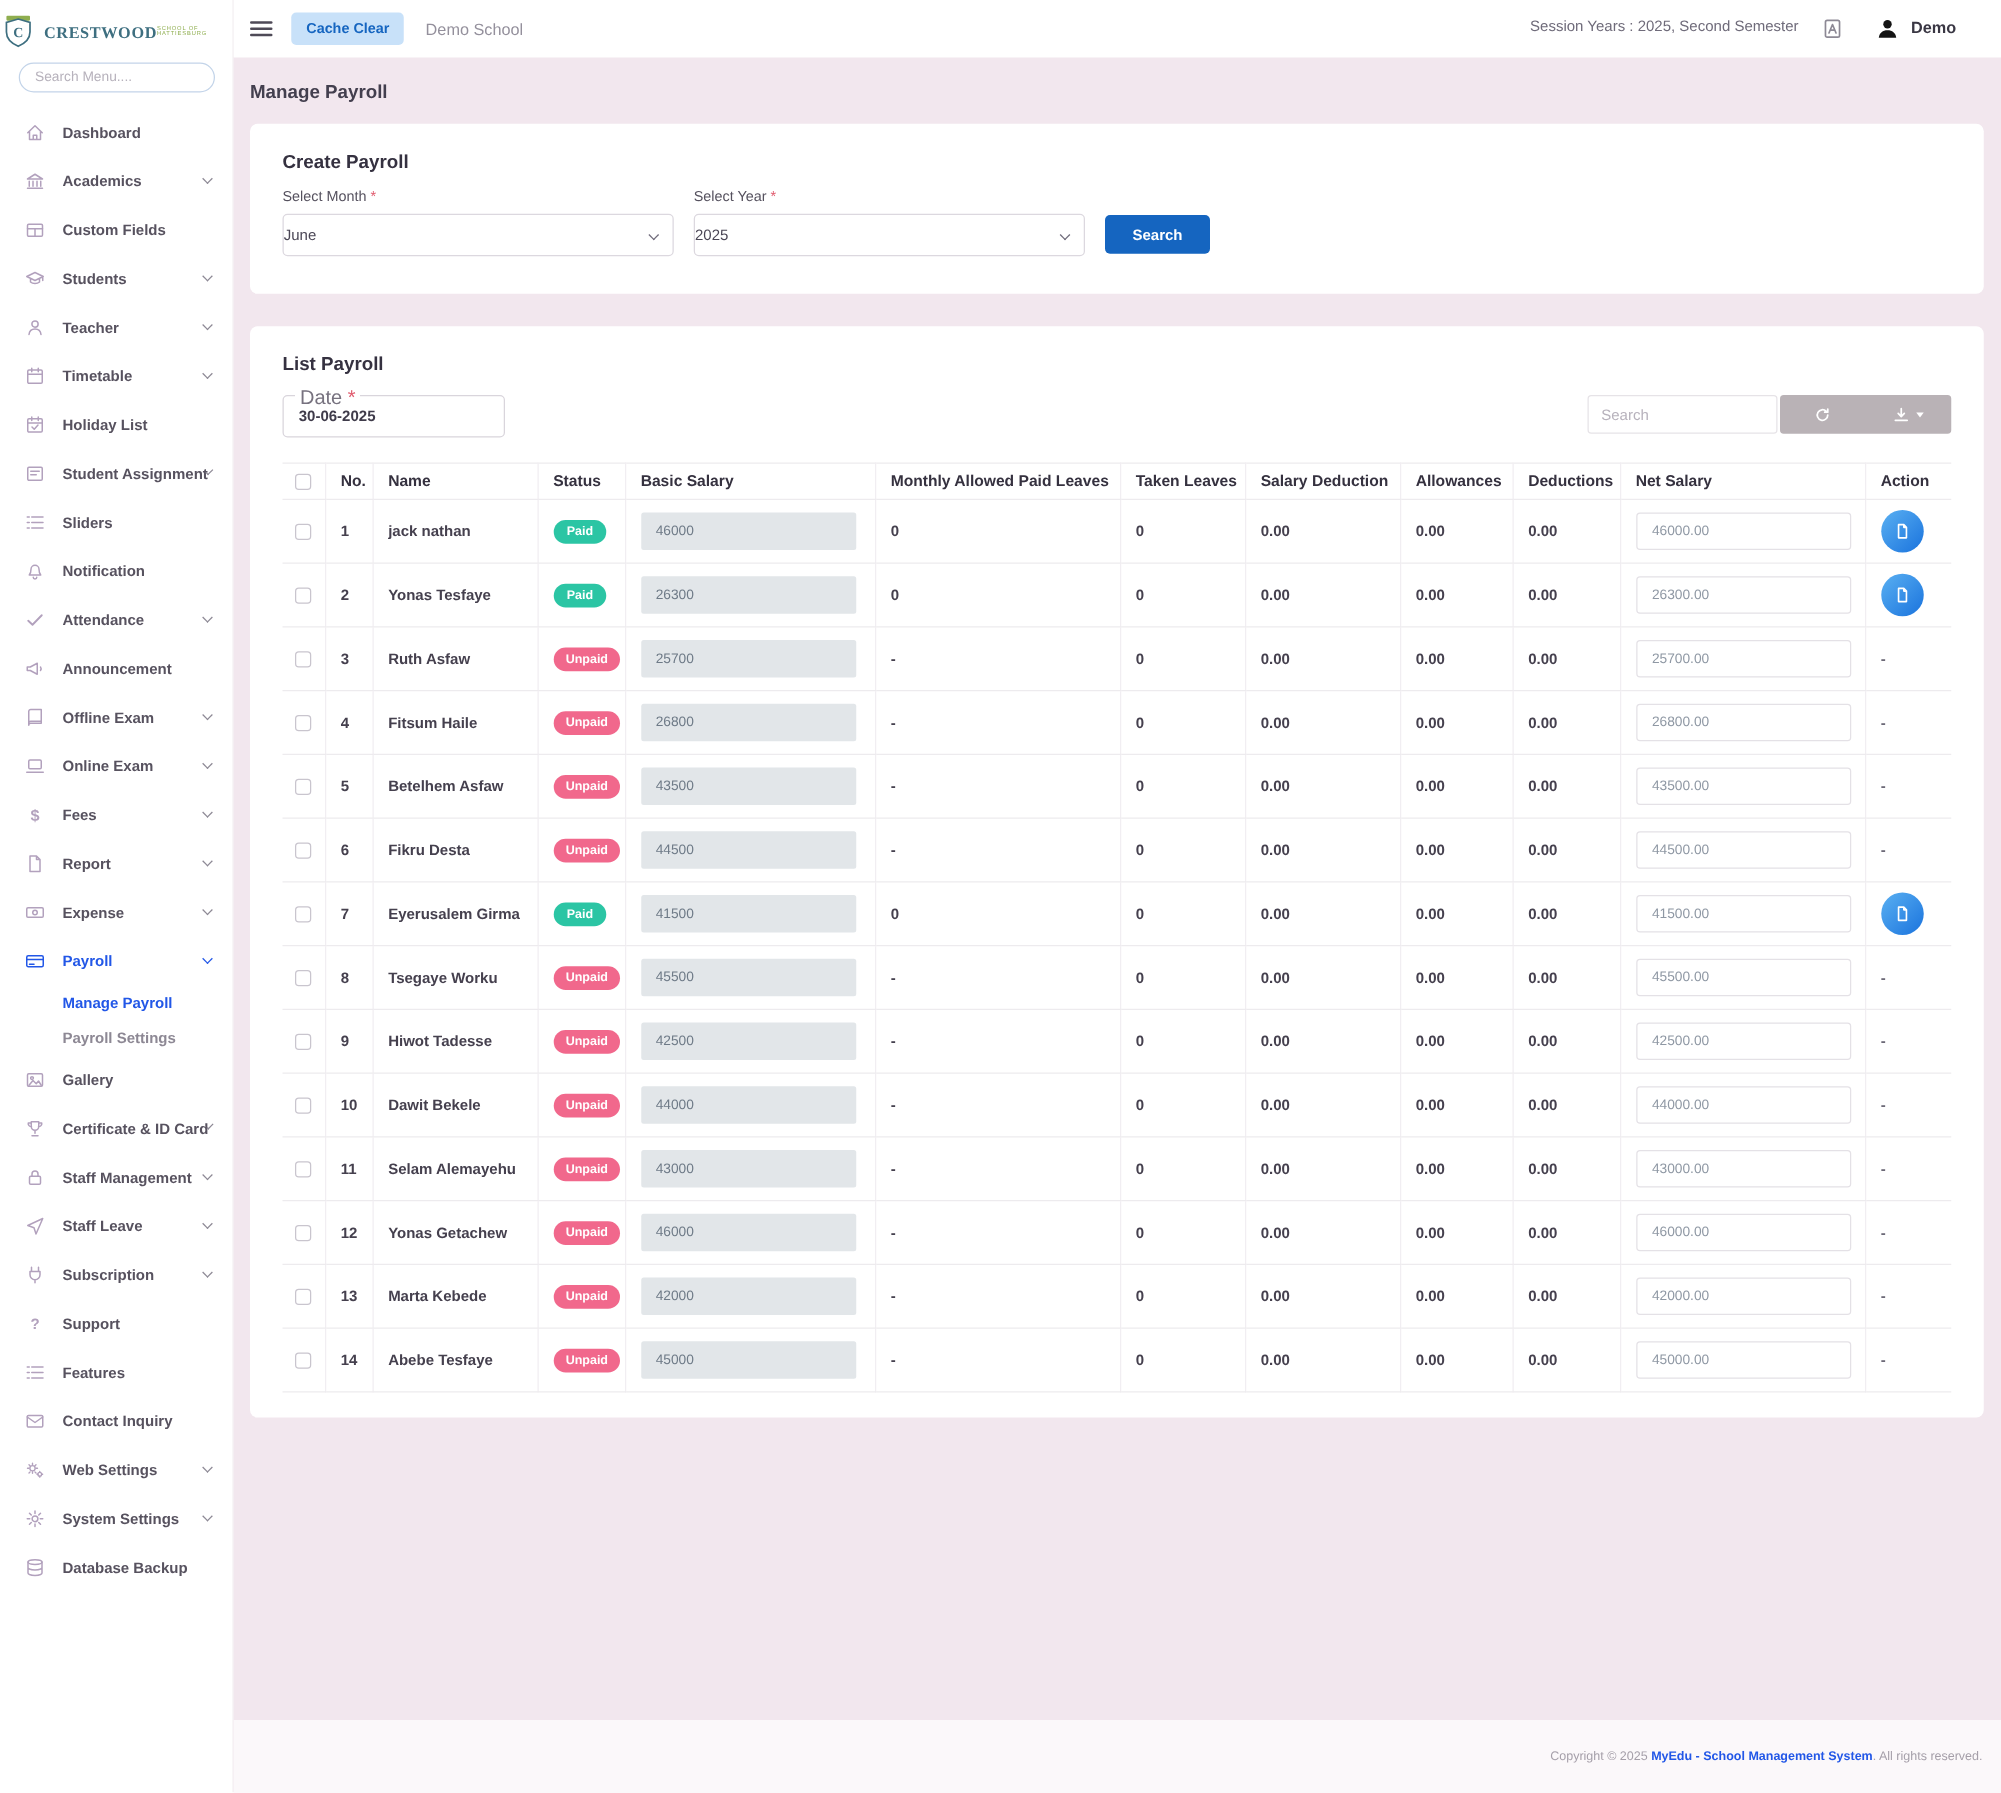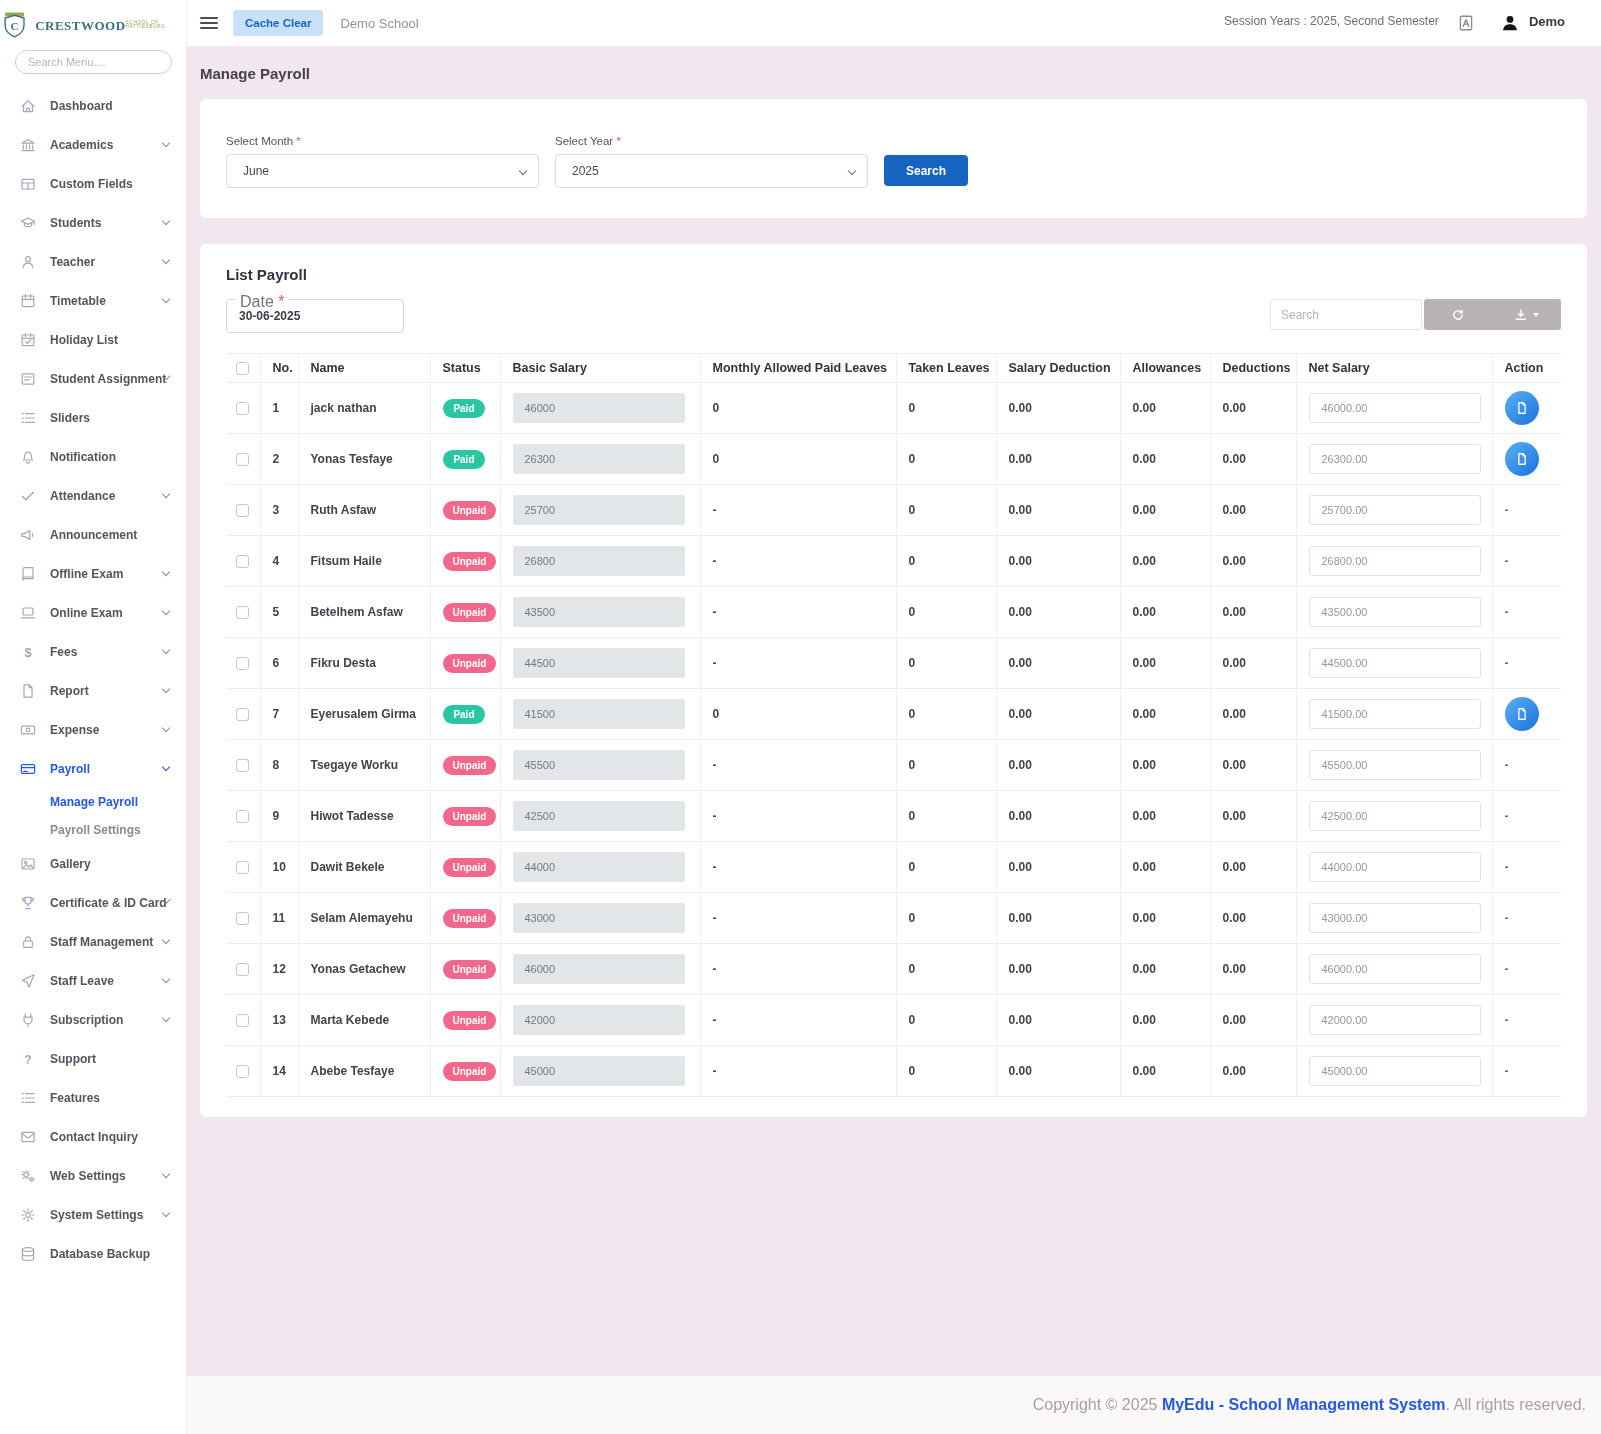--- a/index.html
+++ b/index.html
@@ -46,21 +46,21 @@
   .content { height:1388px; background:#f2e7ee; display:flex; flex-direction:column; padding:0 14px 0 13px; }
   .page-title { font-size:15px; font-weight:700; color:#433f4e; margin:19px 0 17px 0; }
 
   .card { background:#fff; border-radius:6px; width:100%; }
   .create-card { padding:22px 26px 30px 26px; margin-bottom:26px; }
   .card-title { font-size:15px; font-weight:700; color:#353140; }
   .form-row { display:flex; align-items:flex-end; gap:16px; margin-top:14px; }
   .field { display:flex; flex-direction:column; width:313px; }
   .field-label { font-size:11.5px; color:#55515e; margin-bottom:7px; }
   .req { color:#e05a6d; }
-  .select { height:34px; border:1px solid #dcd8df; border-radius:4px; display:flex; align-items:center; padding:0 28px 0 16px; font-size:12px; color:#4a4655; position:relative; cursor:pointer; background:#fff; }
+  .select { height:34px; border:1px solid #dcd8df; border-radius:4px; display:flex; align-items:center; padding:0 28px 0 0; font-size:12px; color:#4a4655; position:relative; cursor:pointer; background:#fff; }
   .select .sel-chev { position:absolute; right:12px; top:13px; width:6px; height:6px; border-right:1.4px solid #6f6b7a; border-bottom:1.4px solid #6f6b7a; transform:rotate(45deg); }
   .btn-primary { background:#1565c0; color:#fff; font-weight:700; font-size:12px; border:none; border-radius:4px; cursor:pointer; font-family:inherit; }
   .search-btn { width:84px; height:31px; margin-bottom:2px; }
 
   .list-card { padding:22px 26px 20px 26px; }
   .toolbar { display:flex; align-items:flex-start; margin-top:16px; }
   .date-field { position:relative; width:178px; height:34px; border:1px solid #d9d5dc; border-radius:4px; display:flex; align-items:center; padding:0 12px; font-size:12px; color:#3f3b4a; font-weight:600; background:#fff; }
   .date-label { position:absolute; top:-7px; left:9px; background:#fff; padding:0 4px; font-size:16px; color:#77727f; font-weight:400; }
   .toolbar-right { margin-left:auto; display:flex; }
   .tbl-search { width:152px; height:31px; border:1px solid #e6e3e7; border-radius:3px; padding:0 10px; font-size:12px; color:#6b6775; outline:none; }
@@ -82,21 +82,21 @@
   .badge.paid { background:#2bc5a4; }
   .badge.unpaid { background:#f1688c; }
   .input-gray { display:inline-flex; align-items:center; width:172px; height:30px; background:#e2e6e9; border-radius:2px; padding:0 12px; font-size:11px; color:#6e7a87; font-weight:400; cursor:text; }
   .input-white { display:inline-flex; align-items:center; width:172px; height:30px; background:#fff; border:1px solid #e4e1e6; border-radius:3px; padding:0 12px; font-size:11px; color:#8f98a4; font-weight:400; cursor:text; }
   .act-btn { width:34px; height:34px; border-radius:50%; background:linear-gradient(135deg,#5ab0f2,#1a73dd); border:none; display:flex; align-items:center; justify-content:center; cursor:pointer; }
   .act-btn svg { width:14px; height:14px; color:#fff; }
   .dash { color:#6c6977; }
   .submit-row { display:flex; justify-content:flex-end; margin-top:12px; }
   .submit-btn { width:88px; height:30px; }
 
-  .footer { margin-top:auto; background:#fbf8fa; height:58px; margin-left:-13px; margin-right:-14px; display:flex; align-items:center; justify-content:flex-end; padding-right:15px; font-size:16px; color:#a59fa9; }
+  .footer { margin-top:auto; background:#fbf8fa; height:58px; margin-left:-13px; margin-right:-14px; display:flex; align-items:center; justify-content:flex-end; padding-right:15px; font-size:10px; color:#a59fa9; }
   .footer a { color:#2257e7; font-weight:700; text-decoration:none; }
 </style>
 </head>
 <body>
 
 <svg width="0" height="0" style="position:absolute" aria-hidden="true">
   <defs>
     <symbol id="ic-home" viewBox="0 0 16 16" stroke="currentColor" fill="none" stroke-width="1.2" stroke-linecap="round" stroke-linejoin="round">
         <path d="M2.2 8.2 8 2.6l5.8 5.6M3.6 7.2v6.4h8.8V7.2M6.6 13.6v-3.4h2.8v3.4"></path>
       </symbol>
@@ -450,20 +450,21 @@
             <use href="#ic-user-solid"></use>
           </svg>
         <span class="user-name">Demo</span>
       </div>
     </header>
 
     <div class="content">
       <h1 class="page-title">Manage Payroll</h1>
 
       <section class="card create-card">
+        <h2 class="card-title">Create Payroll</h2>
         <div class="form-row">
           <div class="field">
             <span class="field-label"><span>Select Month</span> <span class="req">*</span></span>
             <div class="select">
               <span>June</span>
               <span class="sel-chev"></span>
             </div>
           </div>
           <div class="field">
             <span class="field-label"><span>Select Year</span> <span class="req">*</span></span>

